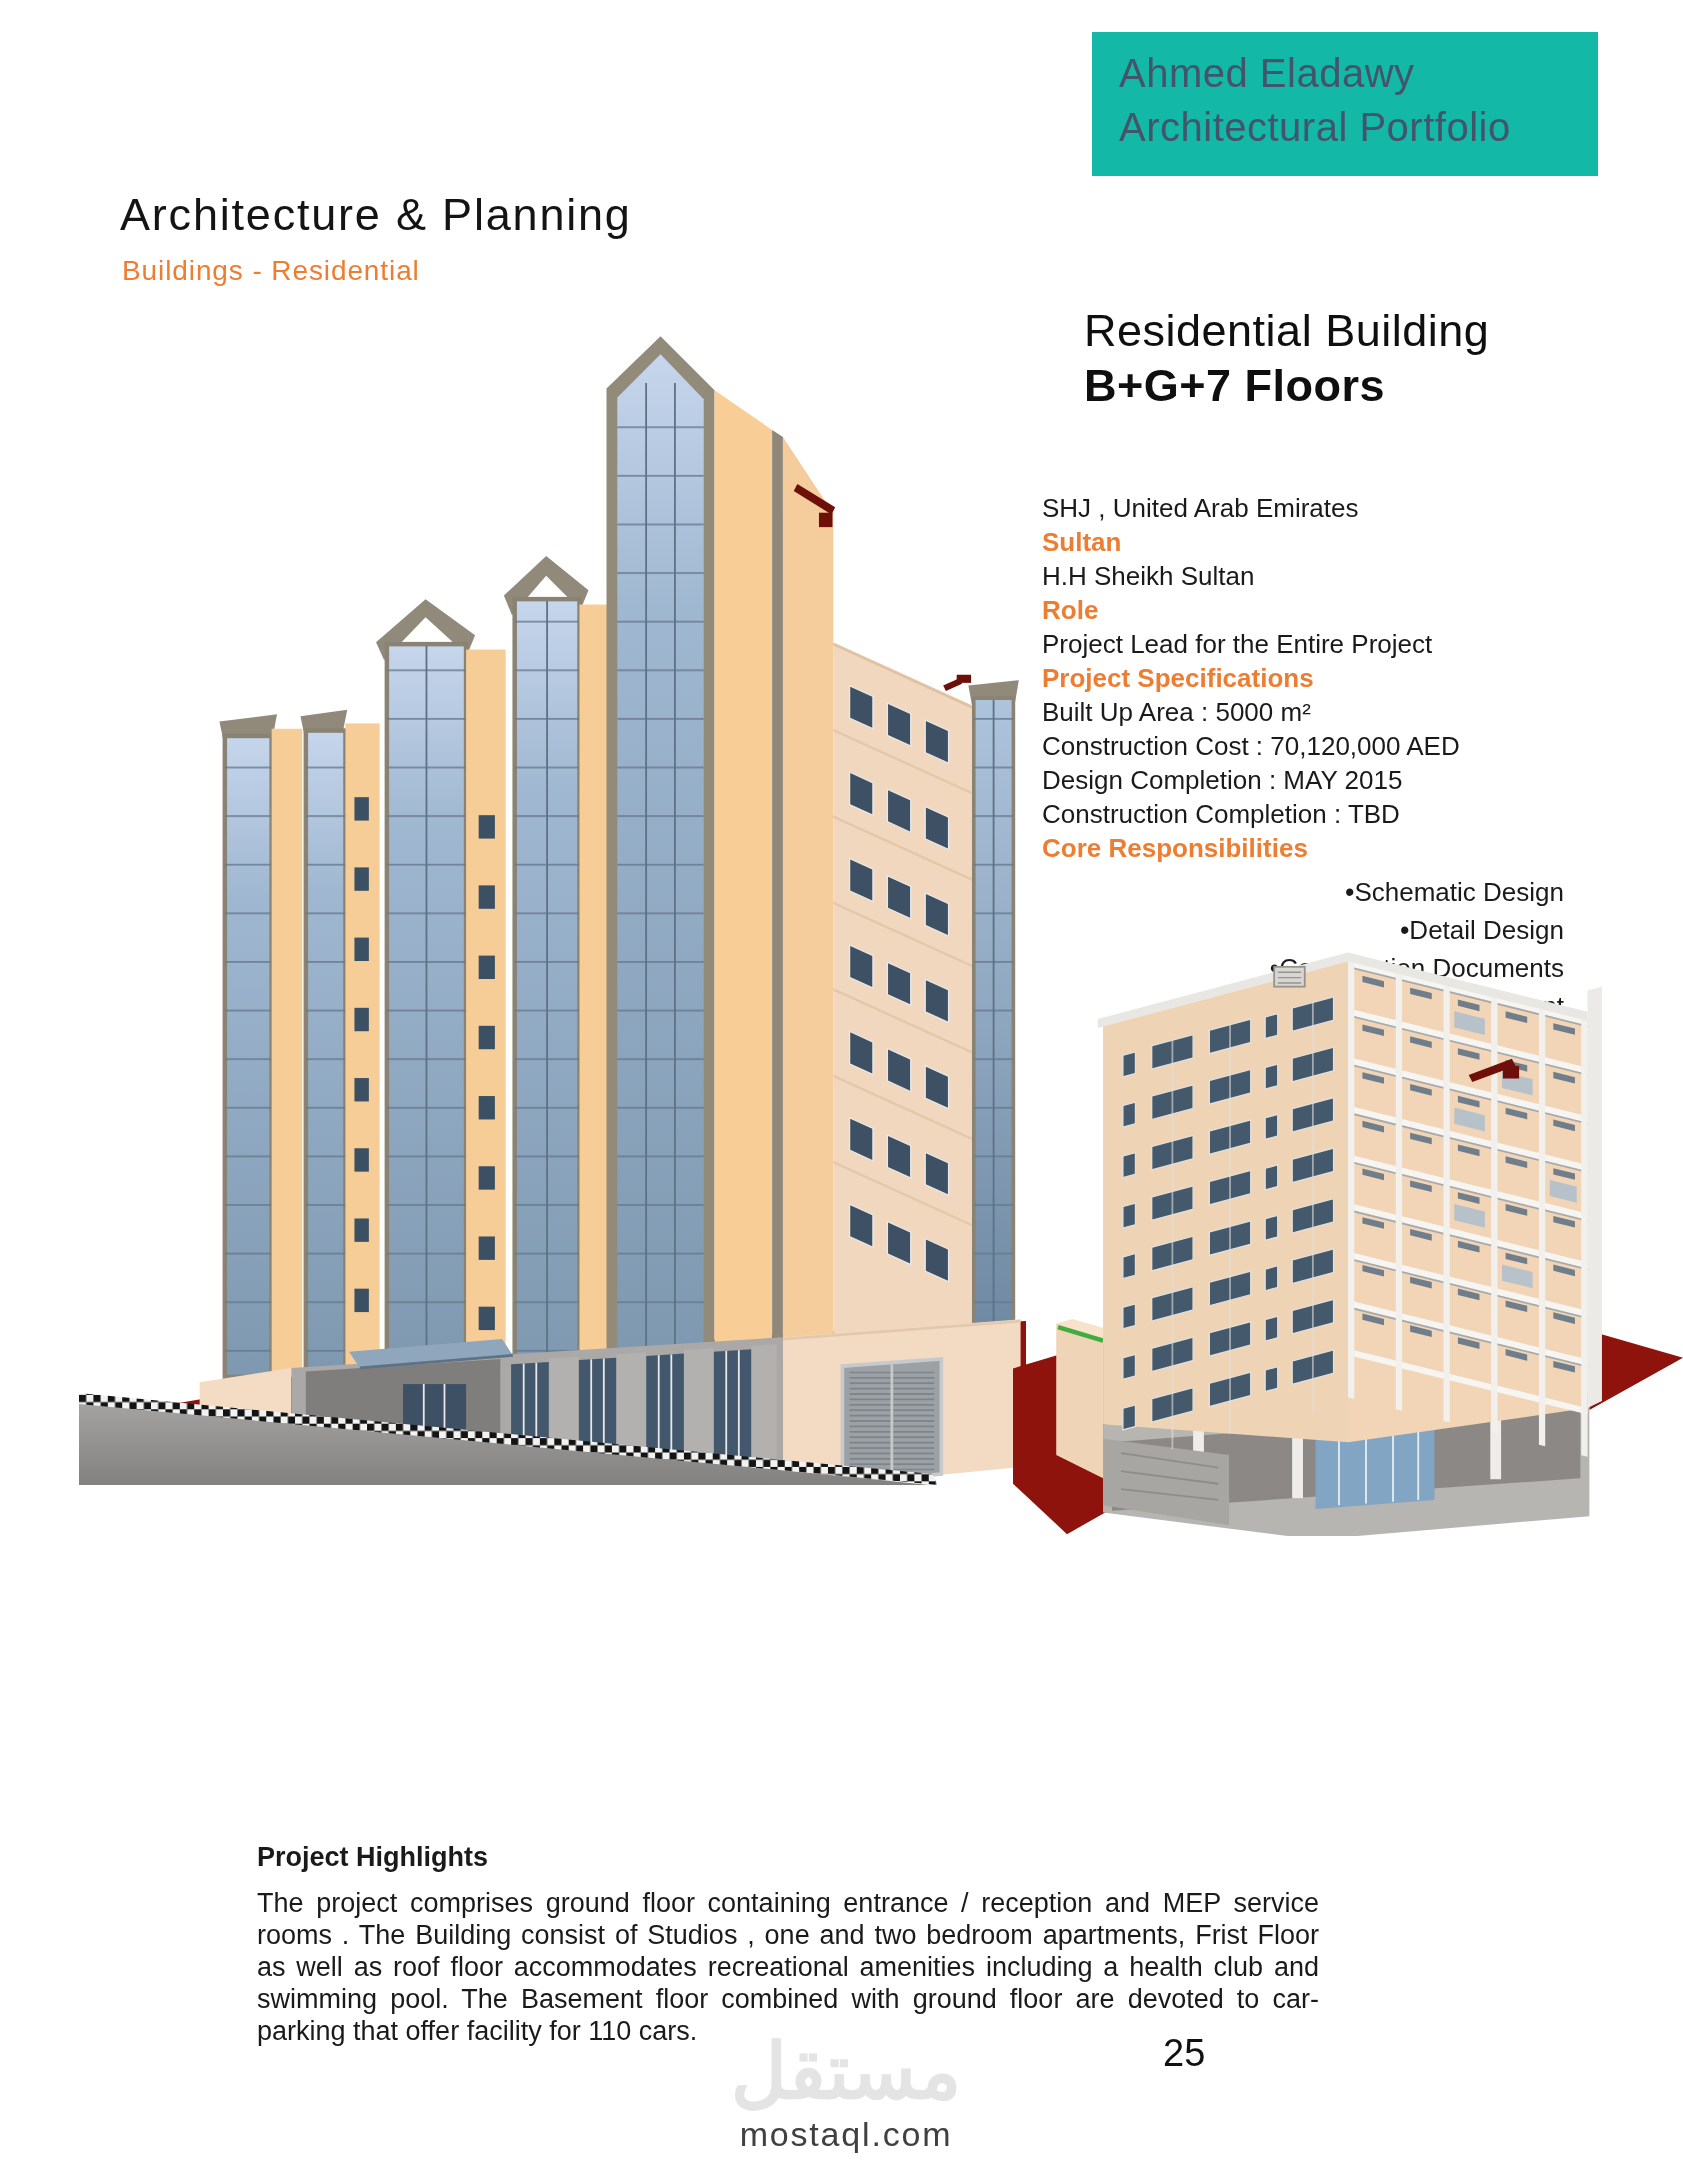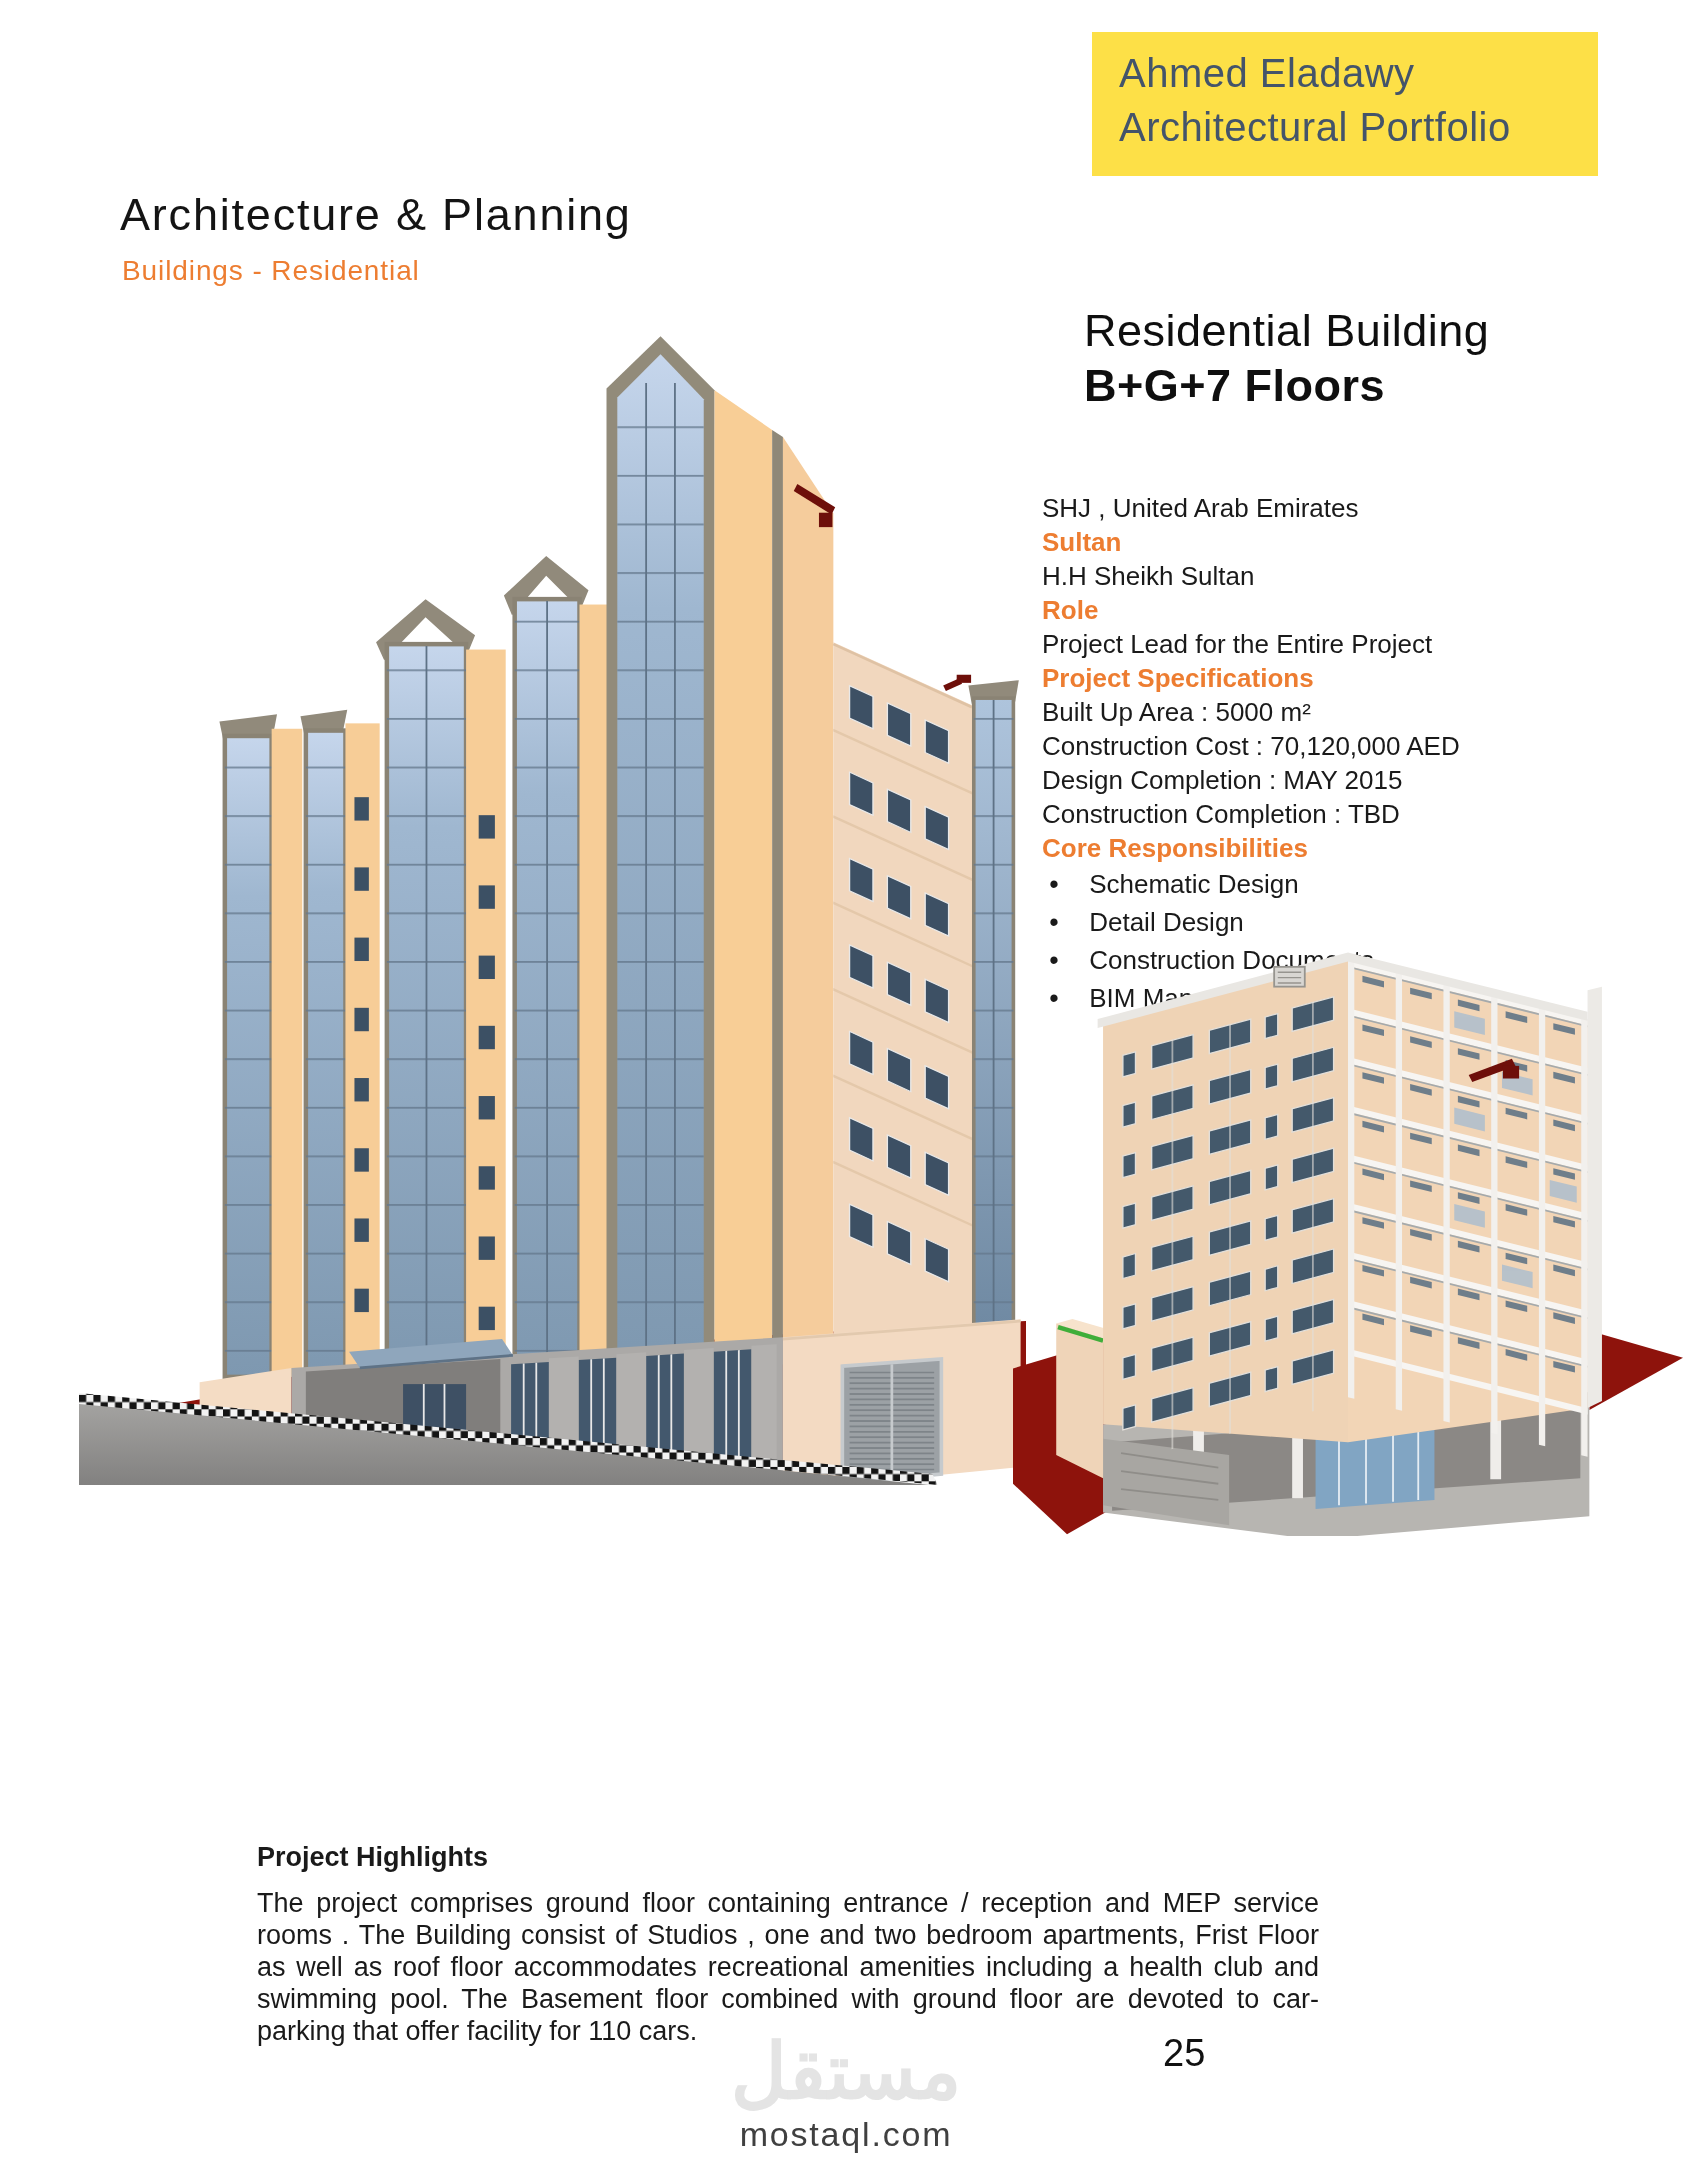--- a/index.html
+++ b/index.html
@@ -5,21 +5,21 @@
   * { margin:0; padding:0; box-sizing:border-box; }
   body { background:#888; font-family:"Liberation Sans", sans-serif; }
   .page {
     position:relative; width:1683px; height:2178px;
     background:#ffffff; overflow:hidden; margin:0 auto;
     font-family:"Liberation Sans", sans-serif; color:#1a1a1a;
   }
   
   .header-box {
     position:absolute; left:1092px; top:31.5px; width:506px; height:144px;
-    background:#fde047; padding:14.4px 0 0 27px;
+    background:#14b8a6; padding:14.4px 0 0 27px;
   }
   .header-box .hline {
     font-size:40px; line-height:54px; color:#44546A; font-weight:400;
     letter-spacing:0.5px;
   }
   
   .section-title {
     position:absolute; left:120px; top:189px;
     font-size:45px; font-weight:400; letter-spacing:1.8px; color:#141414;
   }
@@ -27,21 +27,21 @@
     position:absolute; left:122px; top:255px;
     font-size:28px; font-weight:400; letter-spacing:0.9px; color:#ED7D31;
   }
   
   .proj-title-block { position:absolute; left:1040px; top:304px; width:540px;margin-left:44px; }
   .proj-title { font-size:45px; font-weight:400; line-height:54px; color:#0f0f0f; letter-spacing:0.5px; }
   .proj-floors { font-size:45px; font-weight:700; line-height:56px; color:#0f0f0f; letter-spacing:0.5px; }
   .details { position:absolute; left:1042px; top:491px; width:522px; font-size:26px; }
   .dline  { height:34px; line-height:34px; white-space:nowrap; }
   .dlabel { color:#ED7D31; font-weight:700; }
-  .bullets { list-style:none; margin-top:0; }
+  .bullets { list-style:none; margin-top:8px;text-align:right; }
   .bullet { height:38px; line-height:38px; white-space:nowrap; }
   .bullet::before { content:"\2022"; display:inline-block; width:40px; padding-left:7.2px; font-size:27px; }
   
   .exterior-render { position:absolute; left:79px; top:329px; width:947px; height:1156px; }
   .section-render  { position:absolute; left:1013px; top:938px; width:670px; height:598px; }
   
   .highlights { position:absolute; left:257px; top:1842px; width:1062px; }
   .hl-title { font-size:27px; font-weight:700; margin-bottom:14px; }
   .hl-body  { font-size:27px; line-height:32px; text-align:justify; }
   

